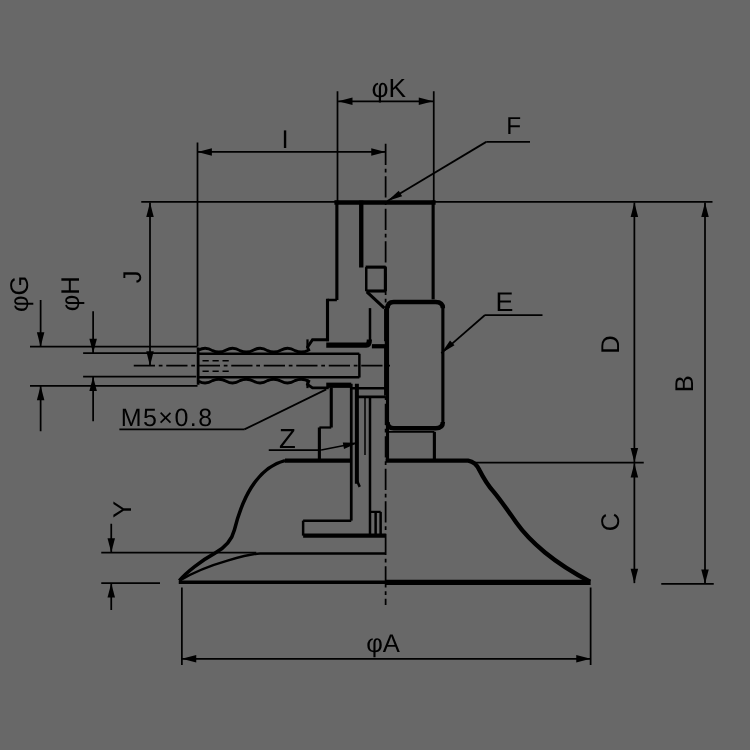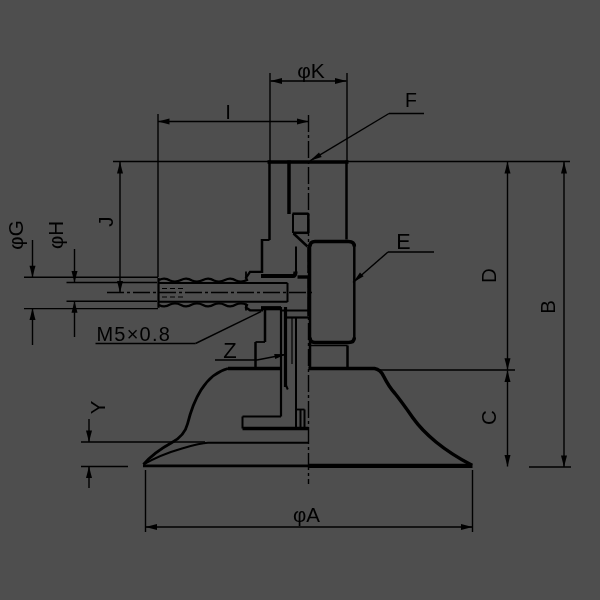--- a/index.html
+++ b/index.html
@@ -1,16 +1,16 @@
 <!DOCTYPE html>
 <html><head>
 <meta charset="utf-8">
 <style>
   html,body{margin:0;padding:0;background:#fff;}
-  .wrap{width:600px;height:600px;position:relative;background:#1d4ed8;filter:grayscale(1);}
+  .wrap{width:600px;height:600px;position:relative;background:#ef4444;filter:grayscale(1);}
   svg{position:absolute;left:0;top:0;}
   text{font-family:"Liberation Sans",sans-serif;fill:#000;}
 </style>
 </head>
 <body>
 <div class="wrap">
 <svg width="600" height="600" viewBox="0 0 600 600">
 <g stroke="#000" fill="none" stroke-linecap="butt">
 
 <path d="M308.5,115 V484" stroke-width="1.4" stroke-dasharray="17 3 3 3"></path>

